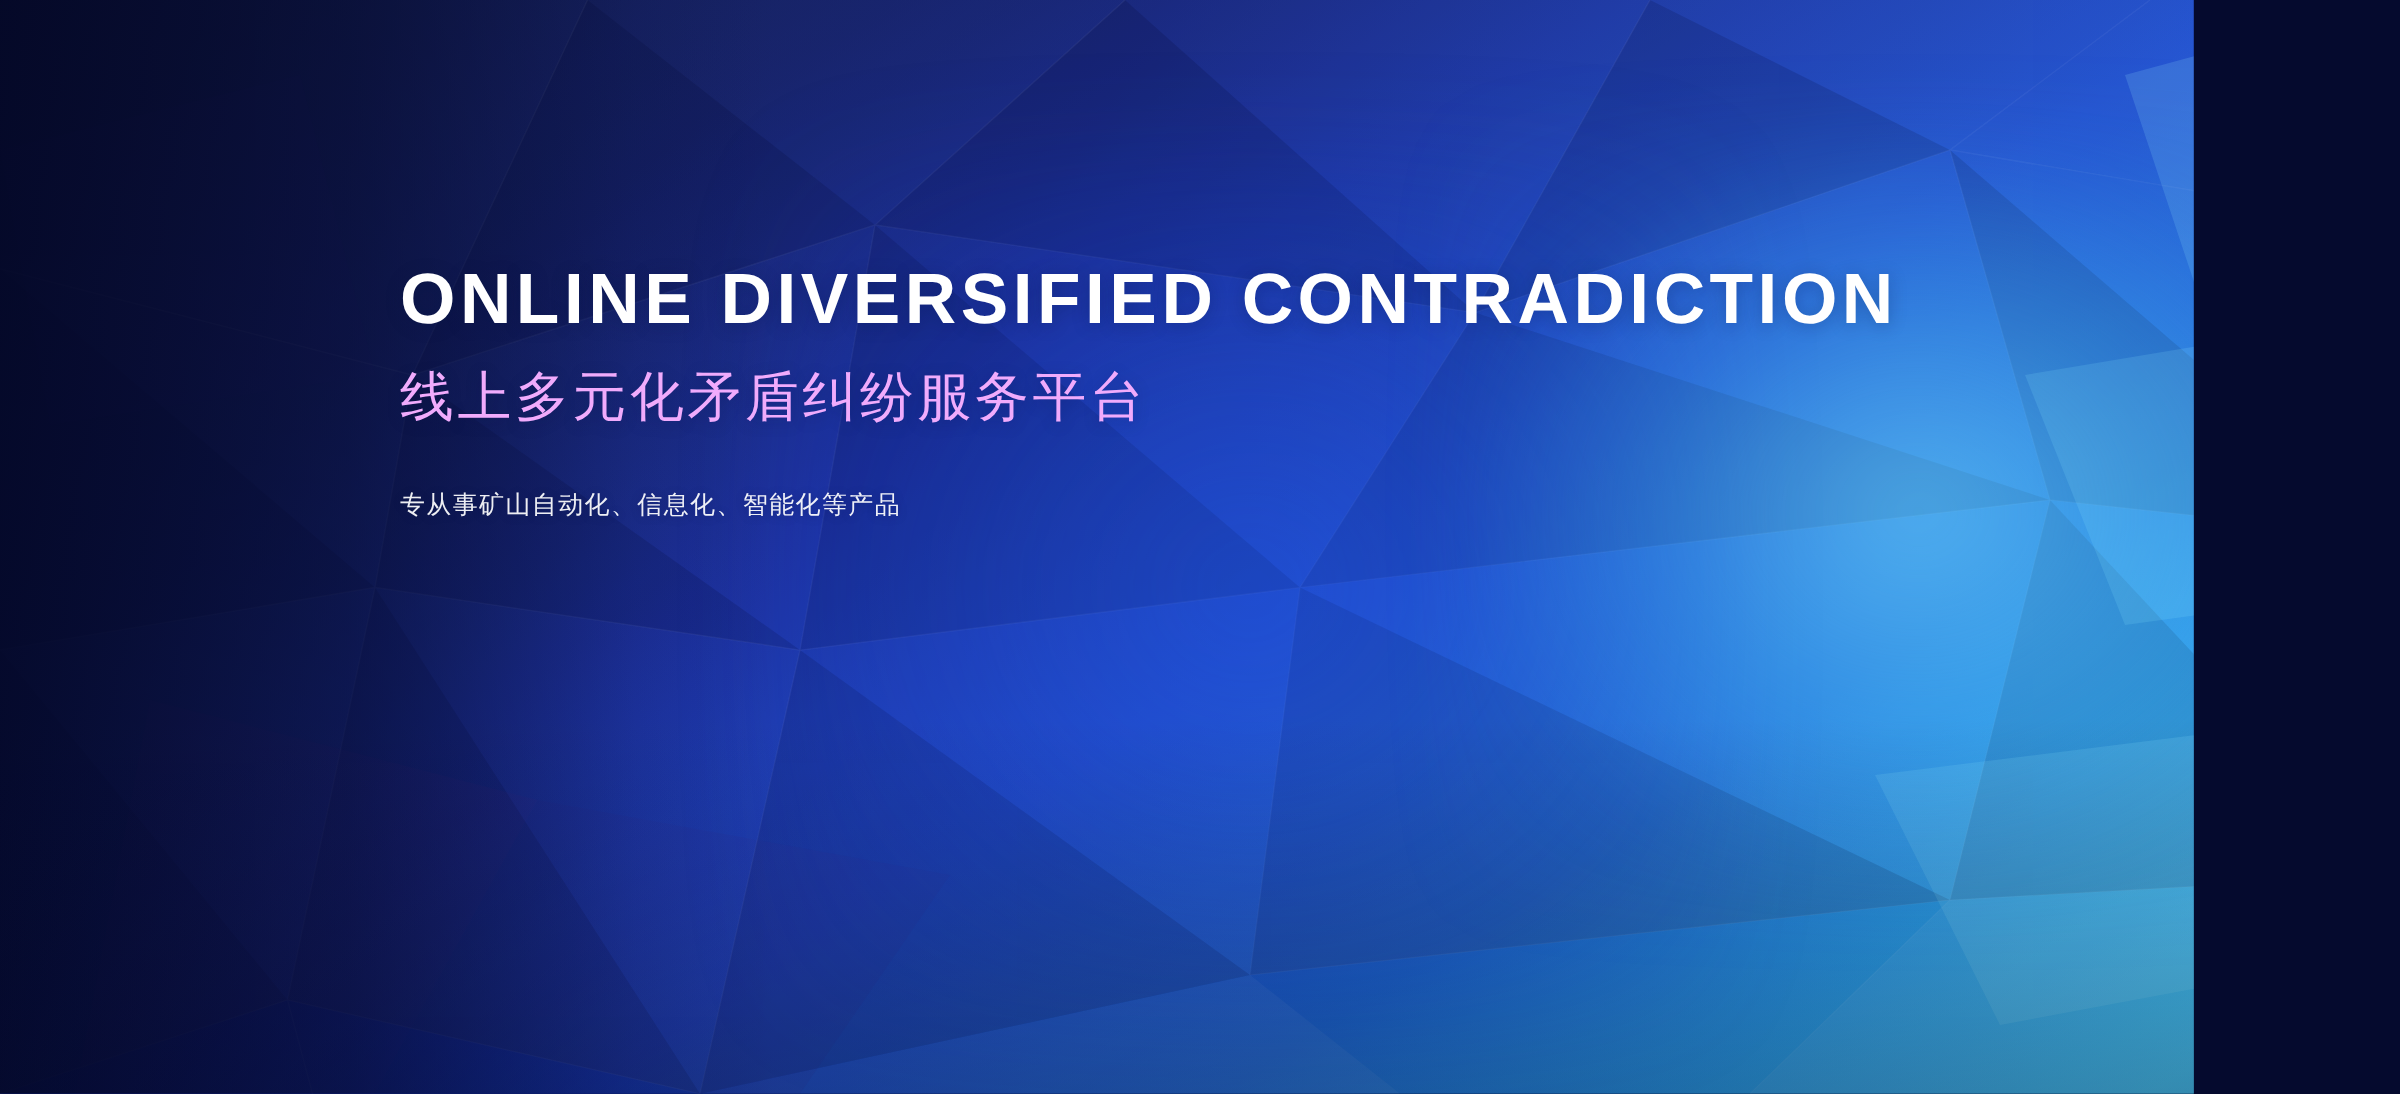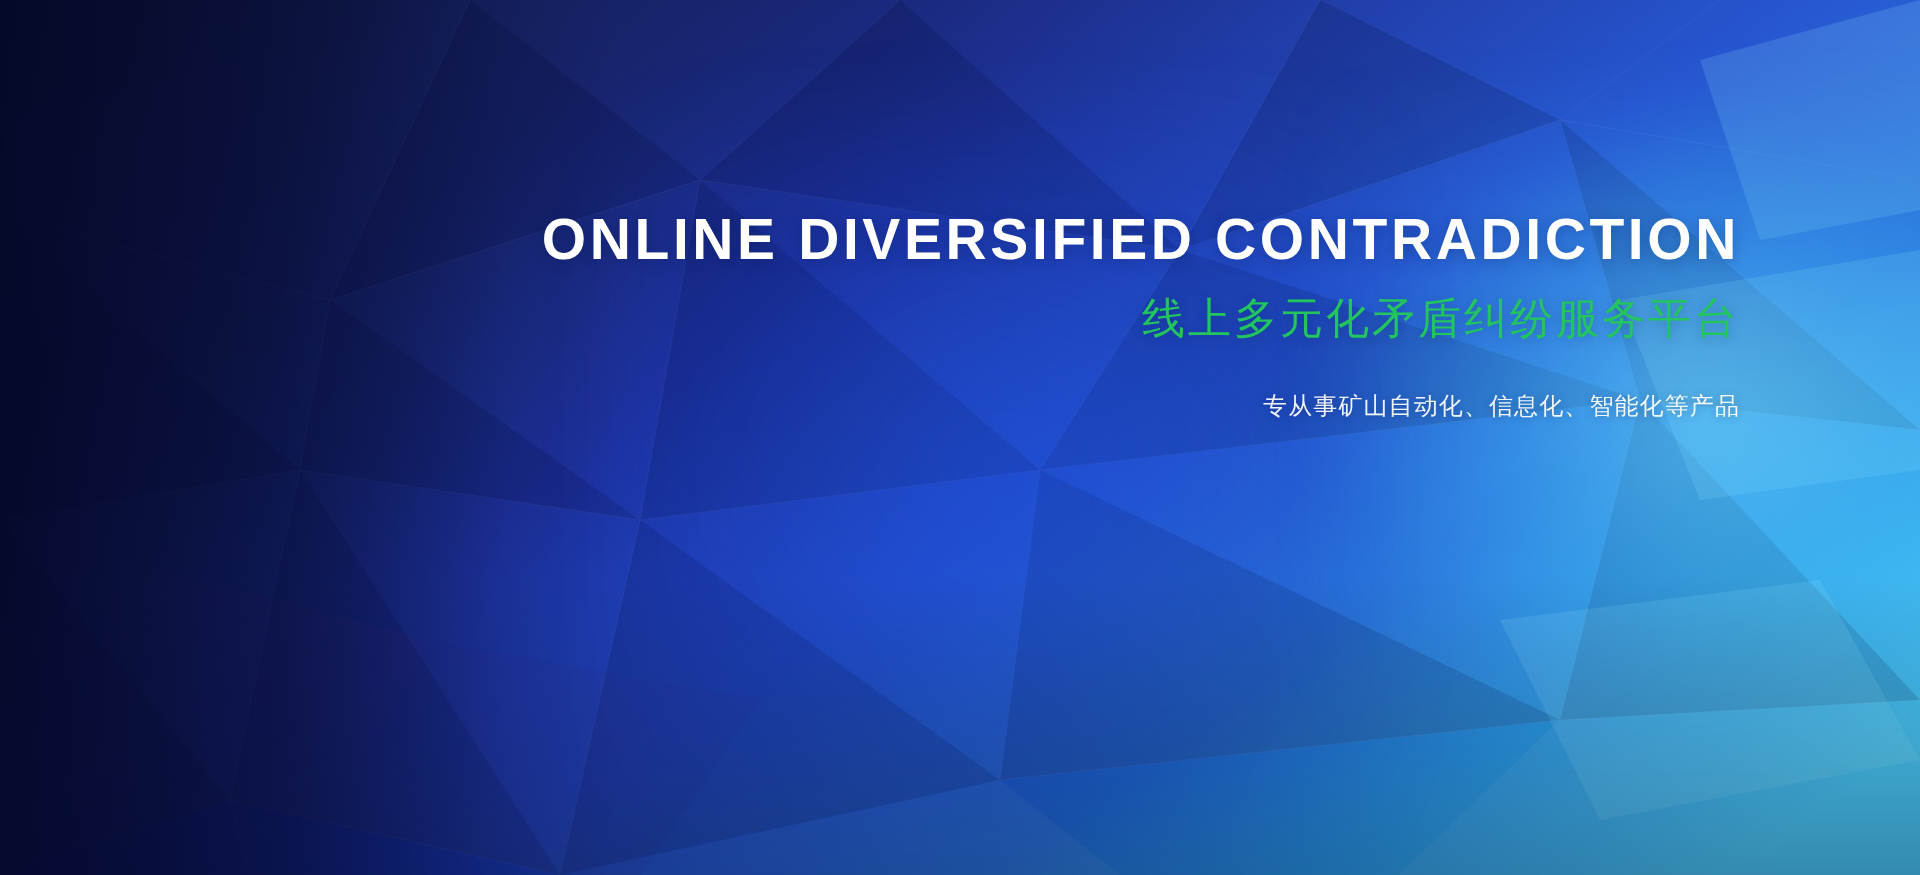--- a/index.html
+++ b/index.html
@@ -5,24 +5,23 @@
   * { margin:0; padding:0; box-sizing:border-box; }
   html, body {
     width:1920px; height:875px;
     overflow:hidden;
     background:#050a2e;
     font-family:"Liberation Sans", sans-serif;
   }
 
   #banner {
     position:relative;
-    width:1920px;
+    width:1755px;
     height:875px;
     overflow:hidden;
-    text-align:right;
   }
 
   #bg-svg {
     position:absolute;
     inset:0;
     width:1920px;
     height:875px;
     display:block;
   }
 
@@ -83,38 +82,38 @@
     font-size:57px;
     line-height:62px;
     letter-spacing:3.6px;
     text-transform:uppercase;
     white-space:nowrap;
     text-shadow:0 2px 14px rgba(0,20,70,0.28);
   }
 
   #title-cn {
     margin-top:22px;
-    color:#22c55e;
+    color:#f0abfc;
     font-family:"DejaVu Sans", sans-serif;
     font-weight:400;
     font-size:43px;
     line-height:52px;
     letter-spacing:3px;
     white-space:nowrap;
     text-shadow:0 2px 12px rgba(0,20,70,0.26);
   }
 
   #desc {
     margin-top:44px;
   }
   .desc-line {
     color:rgba(255,255,255,0.93);
-    font-family:Liberation Serif, serif;
+    font-family:Liberation Mono, monospace;
     font-weight:400;
-    font-size:24px;
+    font-size:20px;
     line-height:36px;
     letter-spacing:1.1px;
     white-space:nowrap;
     text-shadow:0 1px 8px rgba(0,20,70,0.30);
   }
 </style>
 </head>
 <body>
 
 <div id="banner">

